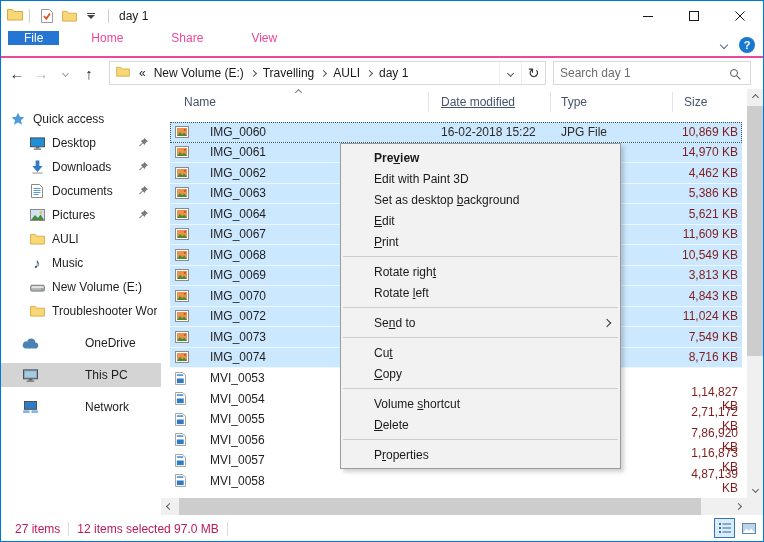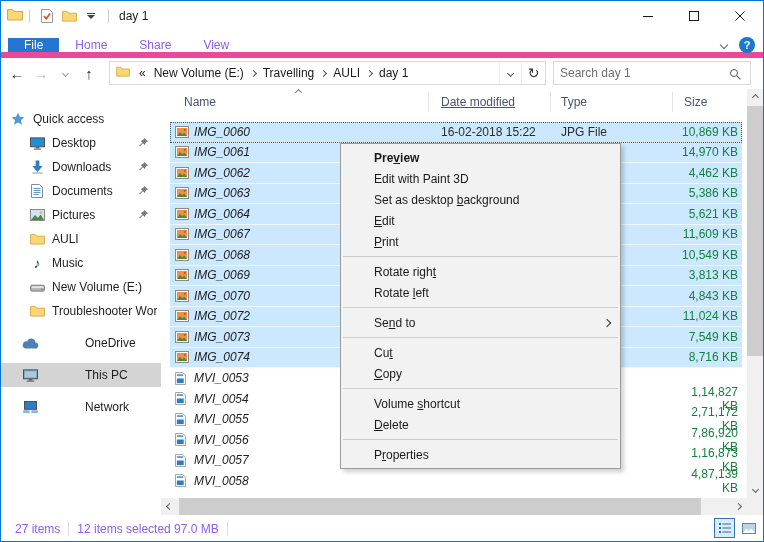--- a/index.html
+++ b/index.html
@@ -15,22 +15,22 @@
   .tri-down { width:0; height:0; border-left:4px solid transparent; border-right:4px solid transparent; border-top:4px solid #444; }
   .qat-caret { display:flex; flex-direction:column; align-items:center; gap:1px; }
   .qat-caret .bar { width:8px; height:1px; background:#444; }
   .title-text { margin-left:4px; color:#1a1a1a; }
   .caption-btns { position:absolute; right:0; top:0; display:flex; }
   .cap-btn { width:46px; height:30px; display:flex; align-items:center; justify-content:center; }
   .min-glyph { width:10px; height:1px; background:#1a1a1a; }
   .max-glyph { width:10px; height:10px; border:1px solid #1a1a1a; }
 
   
-  .tabstrip { position:absolute; left:0; top:30px; width:100%; height:27px; background:#fff; border-bottom:6px solid #ec4899; display:flex; align-items:flex-end; }
-  .tab { padding:0 16px; display:flex; align-items:center; color:#8b5cf6; }
+  .tabstrip { position:absolute; left:0; top:30px; width:100%; height:27px; background:#fff; border-bottom:2px solid #ec4899; display:flex; align-items:flex-start;gap:16px; }
+  .tab { padding:0 16px; display:flex; align-items:center; color:#ec4899; }
   .tab.active { background:#2576d2; color:#fff; margin-left:7px; }
   .ribbon-right { position:absolute; right:8px; top:30px; height:27px; display:flex; align-items:center; gap:12px; }
   .chev { display:inline-block; width:6px; height:6px; border-right:1.2px solid #5a6b7d; border-bottom:1.2px solid #5a6b7d; }
   .chev.down { transform:rotate(45deg); }
   .chev.up { transform:rotate(-135deg); }
   .chev.right { transform:rotate(-45deg); }
   .chev.left { transform:rotate(135deg); }
   .chev.sm { width:5px; height:5px; }
   .help-circle { width:16px; height:16px; border-radius:50%; background:#1779cf; color:#fff; font-size:11px; font-weight:bold; display:flex; align-items:center; justify-content:center; }
 
@@ -72,40 +72,40 @@
   .lh-date { width:122px; padding-left:12px; border-right:1px solid #e4e4e4;text-decoration:underline; }
   .lh-type { width:122px; padding-left:10px; border-right:1px solid #e4e4e4; }
   .lh-size { flex:1; padding-left:11px; }
   .sort-caret { position:absolute; left:135px; top:1px; }
   .rows { position:absolute; left:160px; top:121px; width:586px; padding:0 5px 0 9px; }
   .row { height:20.5px; display:flex; align-items:center; }
   .row.sel { background:#cce8ff; border-bottom:1px solid rgba(255,255,255,0.65); }
   .row.focus { outline:1px dotted #2a567e; outline-offset:-1px; }
   .c-name { width:259px; display:flex; align-items:center; padding-left:5px; overflow:hidden; }
   .c-name .fi { width:15px; display:flex; flex:none; }
-  .c-name .nm { margin-left:4px;font-style:italic; }
+  .c-name .nm { margin-left:20px; }
   .c-date { width:122px; padding-left:12px; color:#2b2b2b; }
   .c-type { width:122px; padding-left:10px; color:#2b2b2b; }
-  .c-size { flex:1; text-align:right; padding-right:4px; color:#15803d; }
+  .c-size { flex:1; text-align:right; padding-right:4px; color:#7f1d1d; }
 
   
   .vscroll { position:absolute; left:746px; top:88px; width:17px; height:409px; background:#f0f0f0; }
   .vscroll .arr { position:absolute; left:0; width:17px; height:17px; display:flex; align-items:center; justify-content:center; }
   .vscroll .arr.top { top:0; } .vscroll .arr.bot { bottom:0; }
   .v-thumb { position:absolute; left:0; top:17px; width:17px; height:250px; background:#cdcdcd; }
   .hscroll { position:absolute; left:160px; top:497px; width:586px; height:17px; background:#f0f0f0; }
   .hscroll .arr { position:absolute; top:0; width:17px; height:17px; display:flex; align-items:center; justify-content:center; }
   .hscroll .arr.left { left:0; } .hscroll .arr.right { right:0; }
   .h-thumb { position:absolute; left:18px; top:0; width:522px; height:17px; background:#cdcdcd; }
   .scroll-corner { position:absolute; left:746px; top:497px; width:17px; height:17px; background:#f0f0f0; }
   .sb-chev { border-color:#5e5e5e; }
 
   
   .statusbar { position:absolute; left:0; top:514px; width:100%; height:27px; background:#fff; display:flex; align-items:center; }
-  .statusbar .st { color:#8b5cf6; }
+  .statusbar .st { color:#be185d; }
   .st-items { margin-left:14px; }
   .st-sep { width:1px; height:14px; background:#dcdcdc; margin:0 8px; }
   .view-btns { position:absolute; right:4px; top:3px; display:flex; gap:3px; }
   .vbtn { width:21px; height:20px; display:flex; align-items:center; justify-content:center; border:1px solid transparent; }
   .vbtn.active { border-color:#3573b9; background:#dcebf8; }
 
   
   .ctx { position:absolute; left:339px; top:142px; width:281px; background:#f2f2f2; border:1px solid #9b9b9b; box-shadow:3px 3px 4px rgba(0,0,0,0.18); padding:3px 0; z-index:10; }
   .mi { position:relative; height:21px; display:flex; align-items:center; padding:0 10px 0 33px; color:#1a1a1a; }
   .mi.bold { font-weight:bold; }

